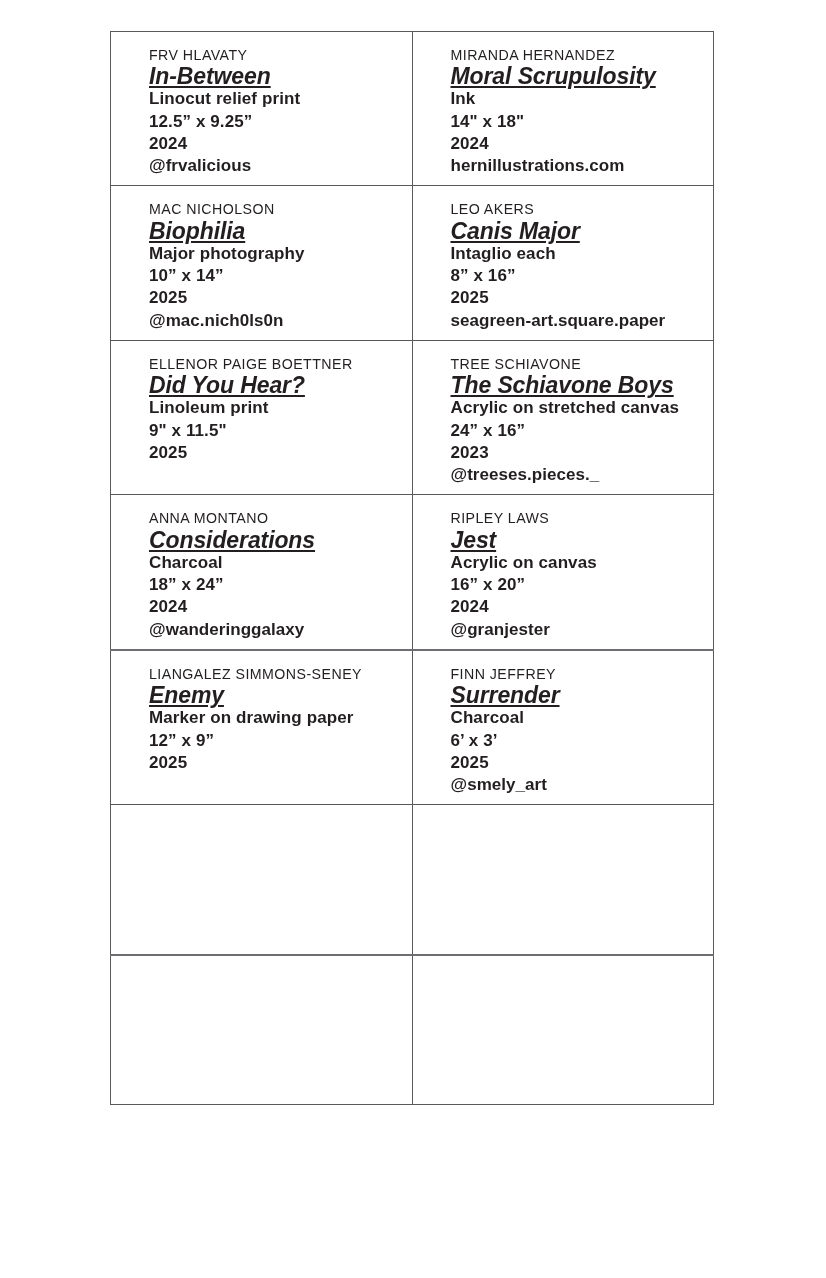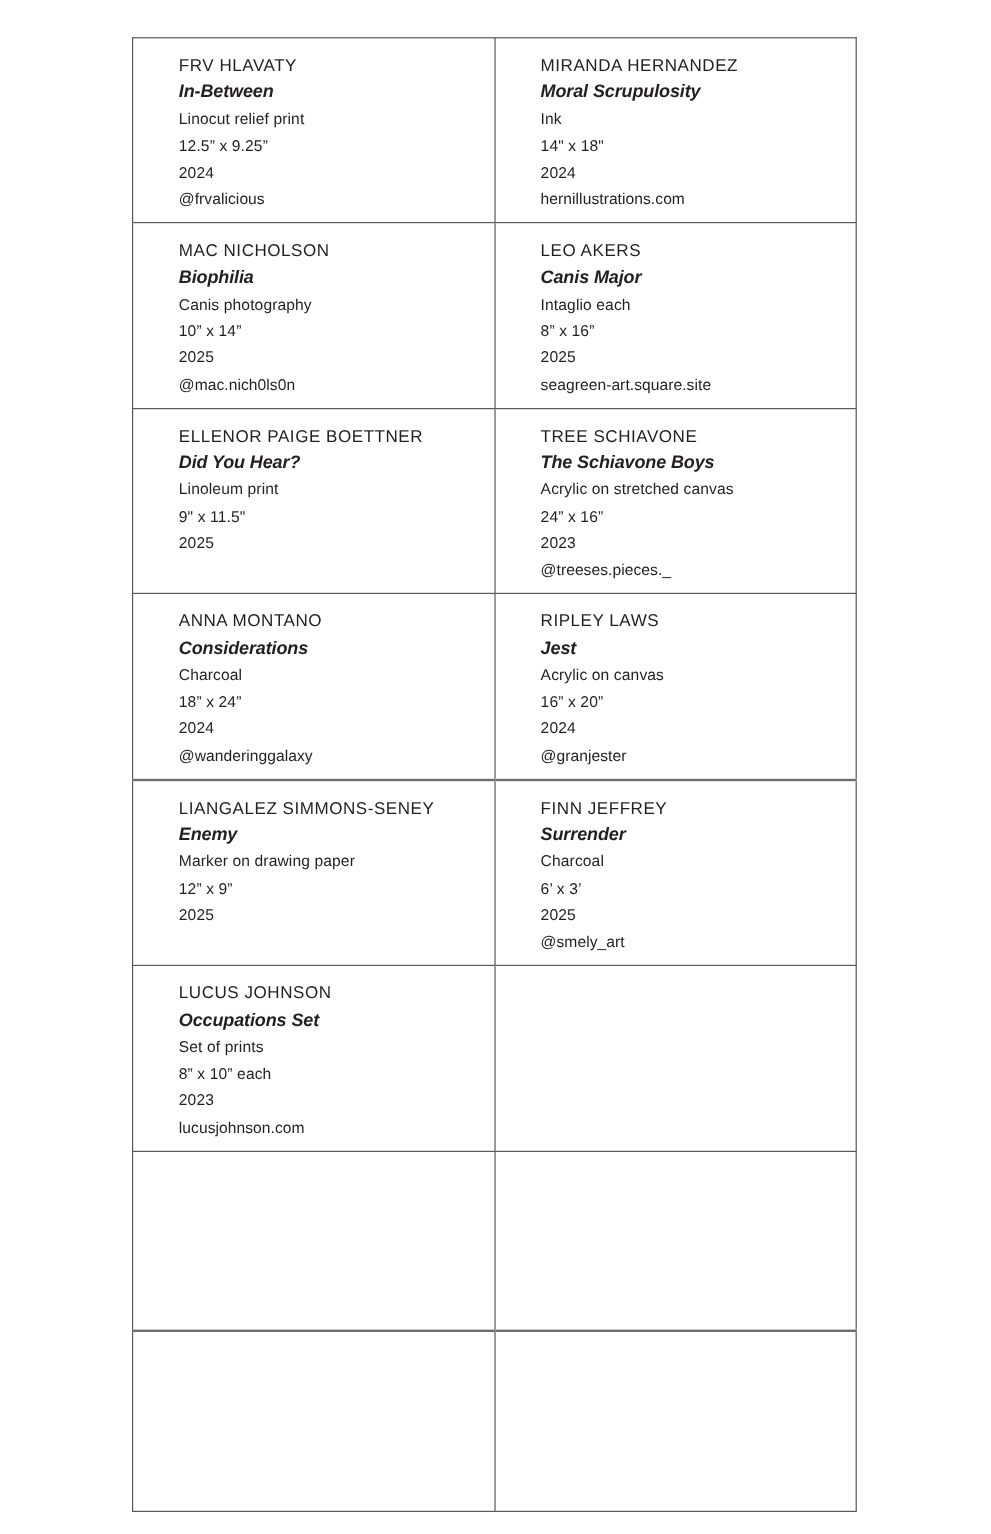--- a/index.html
+++ b/index.html
@@ -62,35 +62,36 @@
 
   .artist {
     font-size: 14.2px;
     letter-spacing: 0.45px;
     line-height: 21.3px;
     font-weight: 400;
     text-transform: uppercase;
   }
 
   .title {
-    font-size: 15px;
+    font-size: 23px;
     line-height: 23px;
     font-weight: 700;
     font-style: italic;
     letter-spacing: -0.1px;
     margin-top: -1px;
+    text-decoration: underline;
   }
 
   .medium,
   .dimensions,
   .year,
   .contact {
-    font-size: 13px;
+    font-size: 17px;
     line-height: 22.3px;
-    font-weight: 400;
+    font-weight: 700;
     letter-spacing: 0.1px;
   }
 
   .contact {
     letter-spacing: 0.05px;
   }
 
   .empty-inner {
     min-height: 1px;
   }
@@ -128,34 +129,34 @@
             <span class="line contact">hernillustrations.com</span>
           </div>
         </td>
       </tr>
 
       <tr>
         <td class="label-cell">
           <div class="cell-inner">
             <span class="line artist">MAC NICHOLSON</span>
             <span class="line title">Biophilia</span>
-            <span class="line medium">Canis photography</span>
+            <span class="line medium">Major photography</span>
             <span class="line dimensions">10” x 14”</span>
             <span class="line year">2025</span>
             <span class="line contact">@mac.nich0ls0n</span>
           </div>
         </td>
         <td class="label-cell">
           <div class="cell-inner">
             <span class="line artist">LEO AKERS</span>
             <span class="line title">Canis Major</span>
             <span class="line medium">Intaglio each</span>
             <span class="line dimensions">8” x 16”</span>
             <span class="line year">2025</span>
-            <span class="line contact">seagreen-art.square.site</span>
+            <span class="line contact">seagreen-art.square.paper</span>
           </div>
         </td>
       </tr>
 
       <tr>
         <td class="label-cell">
           <div class="cell-inner">
             <span class="line artist">ELLENOR PAIGE BOETTNER</span>
             <span class="line title">Did You Hear?</span>
             <span class="line medium">Linoleum print</span>
@@ -215,37 +216,20 @@
             <span class="line artist">FINN JEFFREY</span>
             <span class="line title">Surrender</span>
             <span class="line medium">Charcoal</span>
             <span class="line dimensions">6’ x 3’</span>
             <span class="line year">2025</span>
             <span class="line contact">@smely_art</span>
           </div>
         </td>
       </tr>
 
-      <tr>
-        <td class="label-cell">
-          <div class="cell-inner">
-            <span class="line artist">LUCUS JOHNSON</span>
-            <span class="line title">Occupations Set</span>
-            <span class="line medium">Set of prints</span>
-            <span class="line dimensions">8” x 10” each</span>
-            <span class="line year">2023</span>
-            <span class="line contact">lucusjohnson.com</span>
-          </div>
-        </td>
-        <td class="label-cell">
-          <div class="cell-inner empty-inner">
-            <span class="line artist"></span>
-          </div>
-        </td>
-      </tr>
 
       <tr class="page-break">
         <td class="label-cell">
           <div class="cell-inner empty-inner">
             <span class="line artist"></span>
           </div>
         </td>
         <td class="label-cell">
           <div class="cell-inner empty-inner">
             <span class="line artist"></span>

